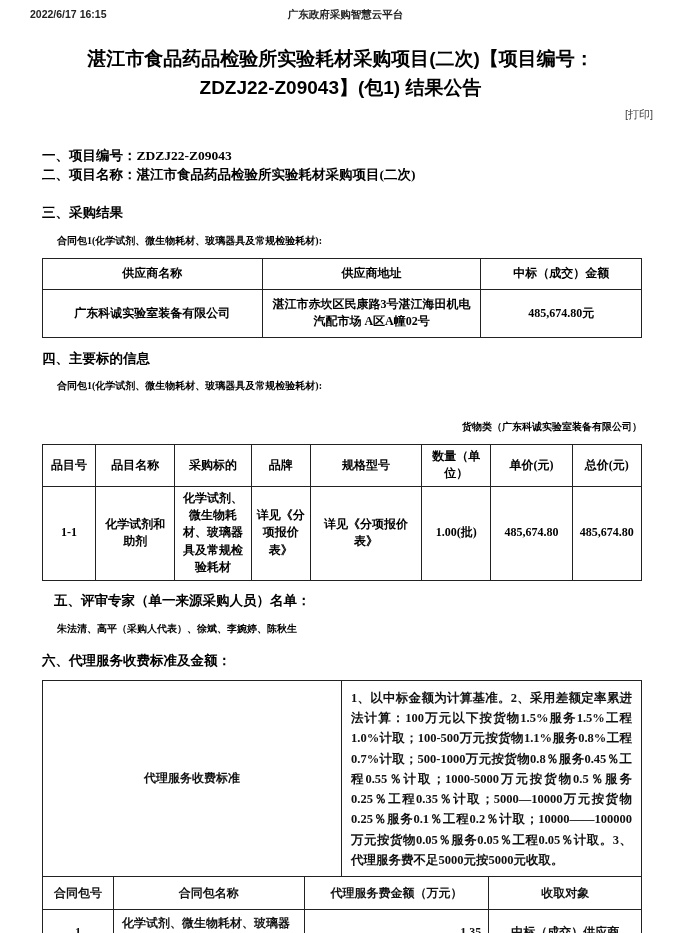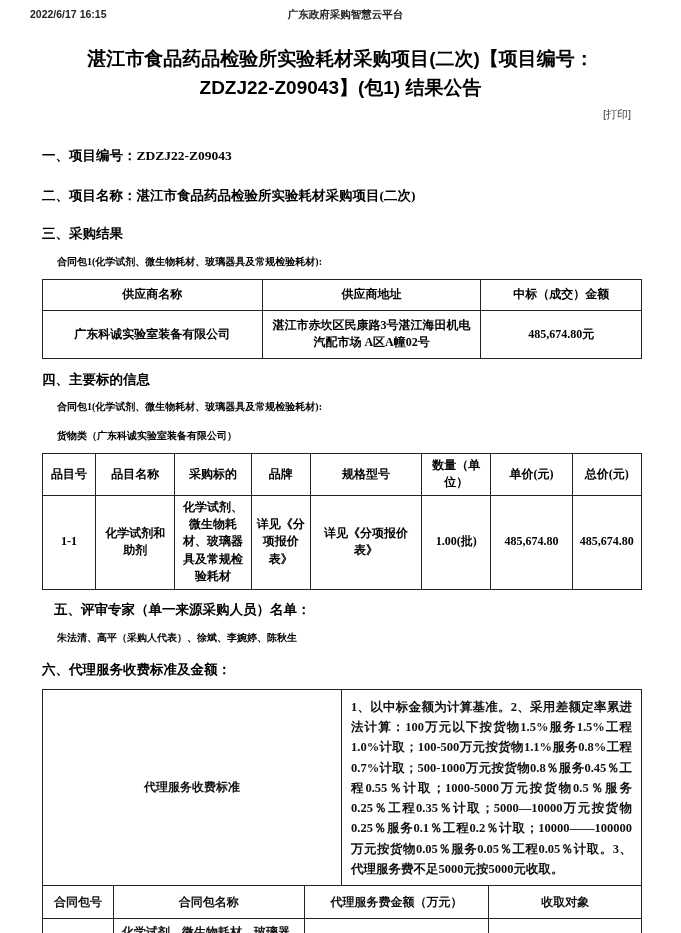--- a/index.html
+++ b/index.html
@@ -28,48 +28,48 @@
     max-width: 580px;
     text-align: center;
     font-family: "Liberation Sans", "DejaVu Sans", sans-serif;
     font-size: 19px;
     line-height: 1.55;
     font-weight: 700;
     color: #000;
   }
   .print-row {
     margin-top: 4px;
-    padding-right: 50px;
+    padding-right: 28px;
     text-align: right;
     font-family: "Liberation Sans", "DejaVu Sans", sans-serif;
     font-size: 11px;
   }
   .print-link { color: #444; text-decoration: none; cursor: pointer; }
   .content { margin: 0 39px 0 42px; }
   .sec {
     font-size: 13.5px;
     font-weight: 700;
     color: #000;
     line-height: 19px;
   }
   .note {
     font-size: 10px;
     line-height: 17px;
     margin-left: 15px;
     color: #000;
     font-weight: 600;
   }
   .m-sec1 { margin-top: 24px; }
-  .m-sec2 { margin-top: 21px; }
+  .m-sec2 { }
   .m-sec3 { margin-top: 19px; }
   .m-note3 { margin-top: 10px; }
   .m-table1 { margin-top: 9px; }
   .m-sec4 { margin-top: 11px; }
   .m-note4a { margin-top: 9px; }
-  .m-note4b { margin-top: 12px; }
+  .m-note4b { margin-top: 24px; text-align: right; }
   .m-table2 { margin-top: 9px; }
   .m-sec5 { margin-top: 10px; margin-left: 12px; }
   .m-note5 { margin-top: 10px; }
   .m-sec6 { margin-top: 14px; }
   .m-fee { margin-top: 10px; }
 
   table.doc {
     width: 600px;
     border-collapse: collapse;
     table-layout: fixed;

